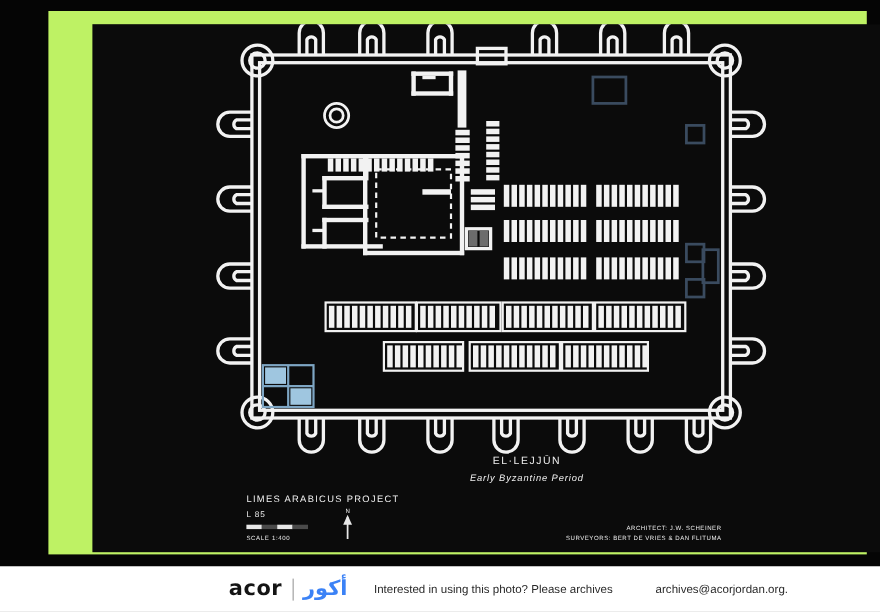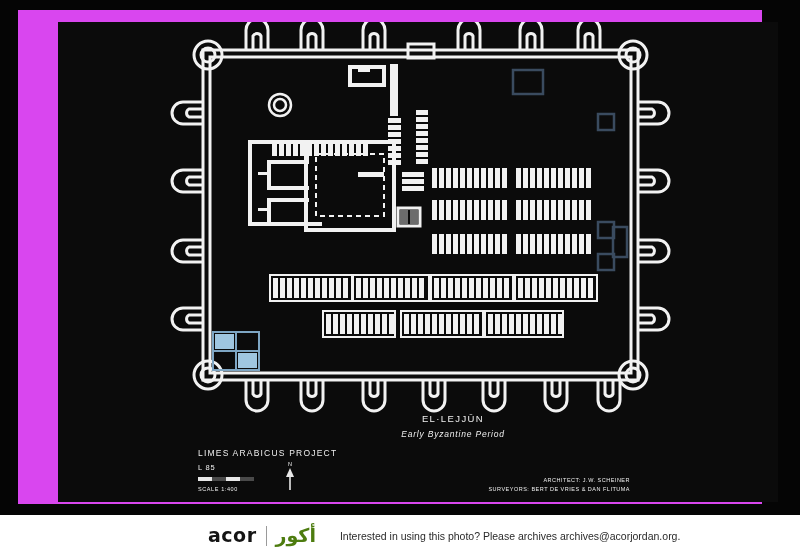--- a/index.html
+++ b/index.html
@@ -18,23 +18,23 @@
   
   .photo {
     position: absolute;
     left: 0; top: 0;
     width: 800px; height: 515px;
     background: #050505;
     overflow: hidden;
   }
   .plate {
     position: absolute;
-    left: 18px; top: 10px;
+    left: 44px; top: 10px;
     width: 744px; height: 494px;
-    background: #d946ef;
+    background: #bef264;
   }
   .plan-area {
     position: absolute;
     left: 40px; top: 12px;
     width: 720px; height: 480px;
     background: #0b0b0b;
   }
   svg.plan { position: absolute; left: 0; top: 0; }
 
   
@@ -63,30 +63,30 @@
   .logo-divider {
     width: 1px;
     height: 20px;
     background: #9a9a9a;
     margin: 0 9px;
   }
   .logo-ar {
     font-family: "DejaVu Sans", sans-serif;
     font-size: 19px;
     font-weight: 700;
-    color: #4d7c0f;
+    color: #3b82f6;
     line-height: 1;
   }
   .footer-note {
     margin-left: 24px;
     font-size: 10.5px;
     color: #2a2a2a;
     white-space: nowrap;
   }
-  .footer-note a { color: #2a2a2a; text-decoration: none; }
+  .footer-note a { color: #2a2a2a; text-decoration: none; margin-left: 36px; }
 
   
   text { font-family: "Liberation Sans", sans-serif; fill: #efefef; }
 </style>
 </head>
 <body>
 
 <div id="app">
 
   <div class="photo">

